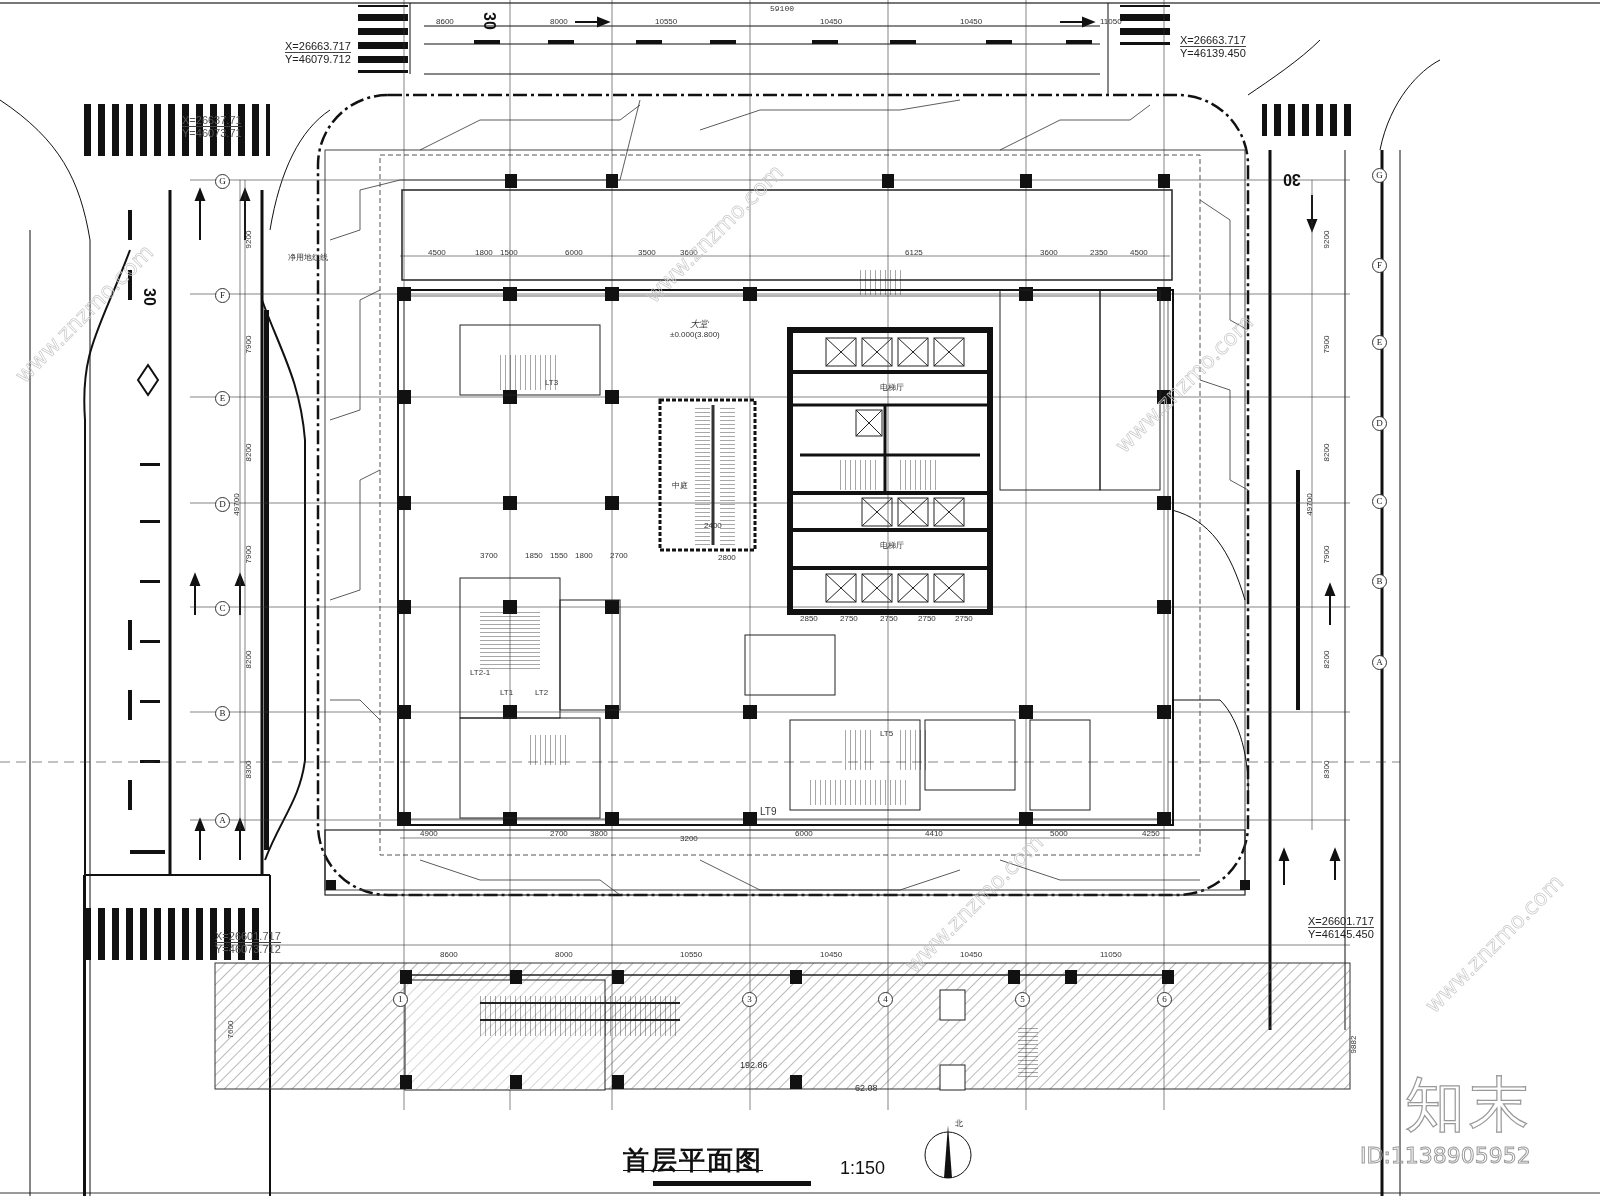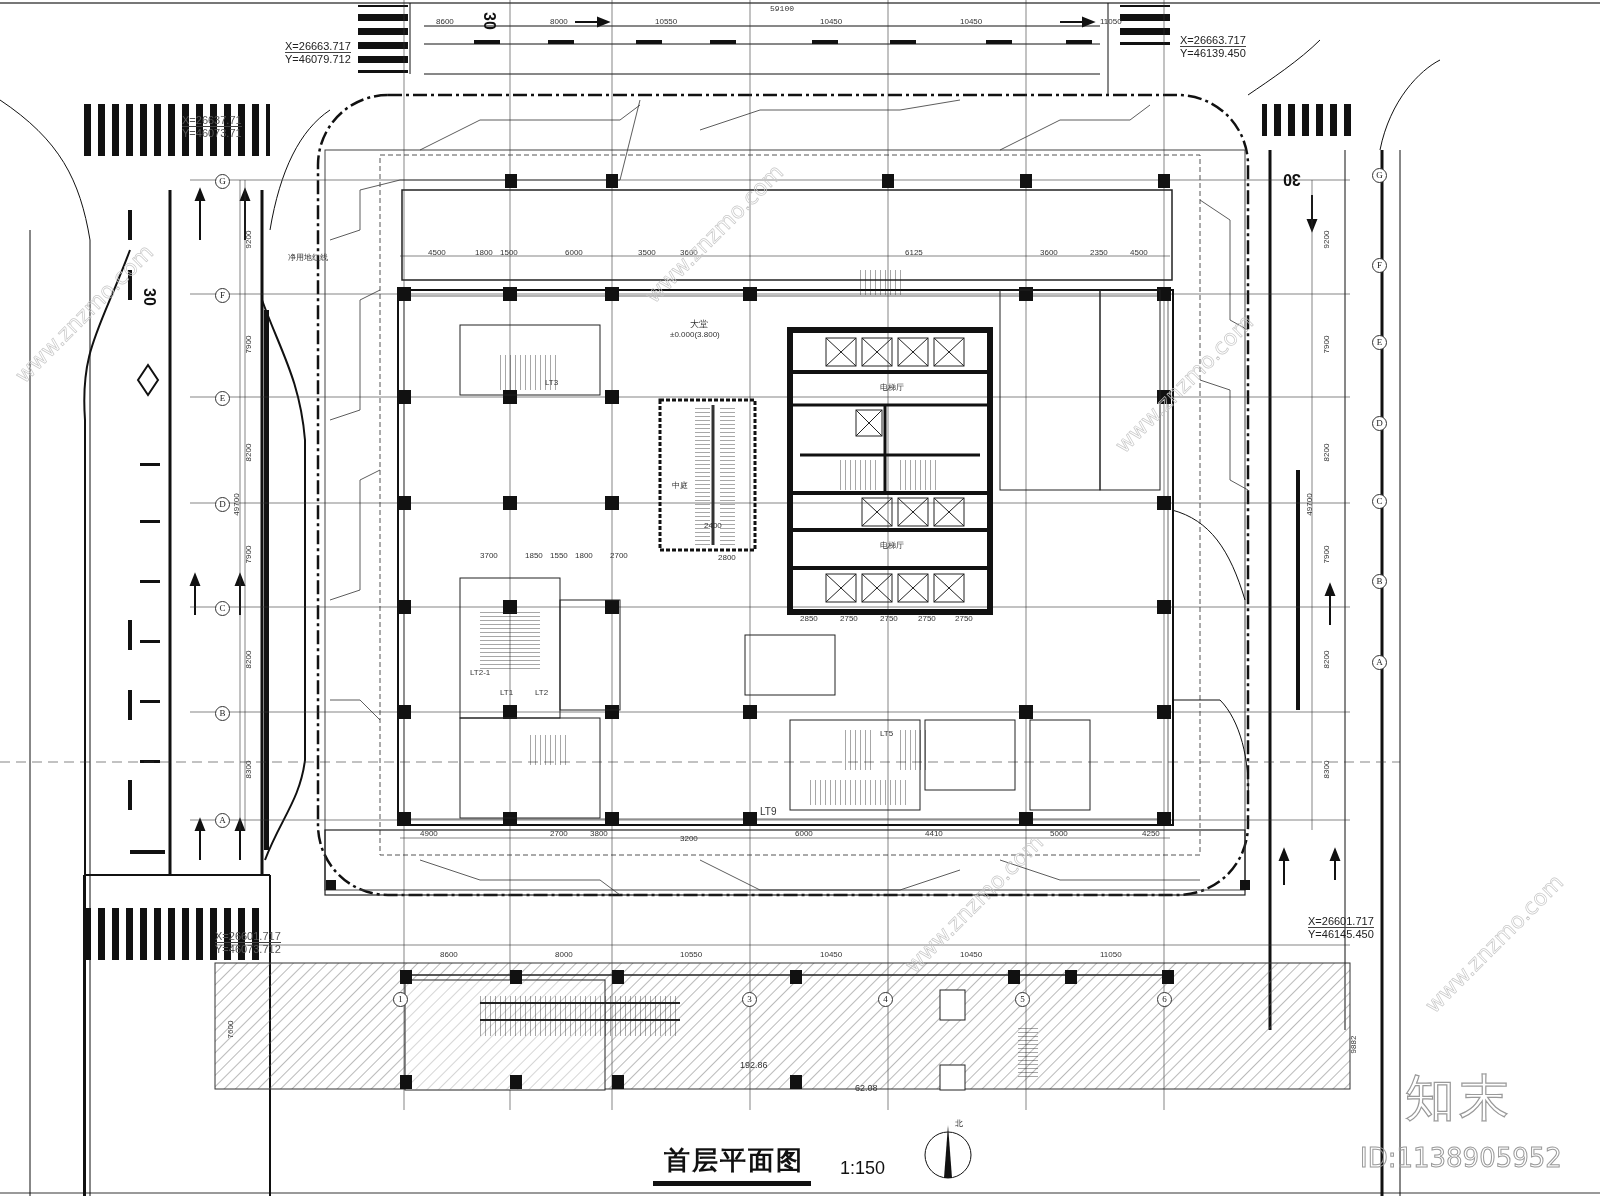--- a/index.html
+++ b/index.html
@@ -1,25 +1,25 @@
 <!DOCTYPE html>
 <html><head>
 <meta charset="utf-8">
 <style>
   html, body { margin:0; padding:0; background:#ffffff; }
   body { width:1600px; height:1196px; position:relative; overflow:hidden; font-family:"DejaVu Sans", sans-serif; color:#111; }
   #plan { position:absolute; left:0; top:0; width:1600px; height:1196px; }
-  .title-wrap { position:absolute; left:664px; top:1143px; }
+  .title-wrap { position:absolute; left:623px; top:1143px;text-decoration:underline; }
   .title-text { font-family:"DejaVu Sans", sans-serif; font-size:26px; font-weight:bold; letter-spacing:2px; color:#111; }
   .title-underline { position:absolute; left:653px; top:1181px; width:158px; height:5px; background:#111; }
   .scale-text { position:absolute; left:840px; top:1158px; font-family:"Liberation Sans", sans-serif; font-size:18px; color:#111; }
   .coord { position:absolute; font-family:"Liberation Sans", sans-serif; font-size:11px; line-height:12px; color:#222; }
   .dim { position:absolute; font-family:"Liberation Sans", sans-serif; font-size:8px; color:#333; white-space:nowrap; }
-  .wm-logo { position:absolute; left:1405px; top:1065px; font-family:"DejaVu Sans", sans-serif; font-size:50px; color:transparent; -webkit-text-stroke:1.2px #999; letter-spacing:4px; }
-  .wm-id { position:absolute; left:1360px; top:1143px; font-family:"DejaVu Sans", sans-serif; font-size:26px; color:transparent; -webkit-text-stroke:1px #999; }
+  .wm-logo { position:absolute; left:1405px; top:1065px; font-family:"DejaVu Sans", sans-serif; font-size:60px; color:transparent; -webkit-text-stroke:1.2px #999; letter-spacing:4px; }
+  .wm-id { position:absolute; left:1360px; top:1143px; font-family:"DejaVu Sans", sans-serif; font-size:22px; color:transparent; -webkit-text-stroke:1px #999; }
   .axis-bubble { position:absolute; width:13px; height:13px; border:1px solid #333; border-radius:50%; font-family:"Liberation Serif", serif; font-size:9px; line-height:13px; text-align:center; background:#fff; color:#222; }
   .speed { position:absolute; font-family:"Liberation Sans", sans-serif; font-size:16px; font-weight:bold; color:#111; }
   .north-label { position:absolute; left:955px; top:1118px; font-size:8px; color:#333; }
   .wm-diag { position:absolute; font-family:"DejaVu Sans", sans-serif; font-size:22px; color:transparent; -webkit-text-stroke:0.7px #c8c8c8; transform:rotate(-45deg); transform-origin:left top; white-space:nowrap; pointer-events:none; }
 </style>
 </head>
 <body>
 
 <svg id="plan" viewBox="0 0 1600 1196" xmlns="http://www.w3.org/2000/svg">
   <defs>
@@ -486,21 +486,21 @@
 <div class="axis-bubble" style="left:1372px;top:335px;">E</div>
 <div class="axis-bubble" style="left:1372px;top:416px;">D</div>
 <div class="axis-bubble" style="left:1372px;top:494px;">C</div>
 <div class="axis-bubble" style="left:1372px;top:574px;">B</div>
 <div class="axis-bubble" style="left:1372px;top:655px;">A</div>
 
 <div class="speed" style="left:480px;top:12px;transform:rotate(90deg);">30</div>
 <div class="speed" style="left:140px;top:288px;transform:rotate(90deg);">30</div>
 <div class="speed" style="left:1283px;top:170px;transform:rotate(180deg);">30</div>
 
-<div class="dim" style="left:690px;top:318px;font-size:9px;">大堂</div>
+<div class="dim" style="left:690px;top:318px;font-size:9px;font-style:italic;">大堂</div>
 <div class="dim" style="left:670px;top:330px;font-size:8px;">±0.000(3.800)</div>
 <div class="dim" style="left:672px;top:480px;font-size:8px;">中庭</div>
 <div class="dim" style="left:880px;top:382px;font-size:8px;">电梯厅</div>
 <div class="dim" style="left:880px;top:540px;font-size:8px;">电梯厅</div>
 <div class="dim" style="left:500px;top:688px;font-size:8px;">LT1</div>
 <div class="dim" style="left:535px;top:688px;font-size:8px;">LT2</div>
 <div class="dim" style="left:470px;top:668px;font-size:8px;">LT2-1</div>
 <div class="dim" style="left:545px;top:378px;font-size:8px;">LT3</div>
 <div class="dim" style="left:880px;top:729px;font-size:8px;">LT5</div>
 <div class="dim" style="left:760px;top:806px;font-size:10px;">LT9</div>

